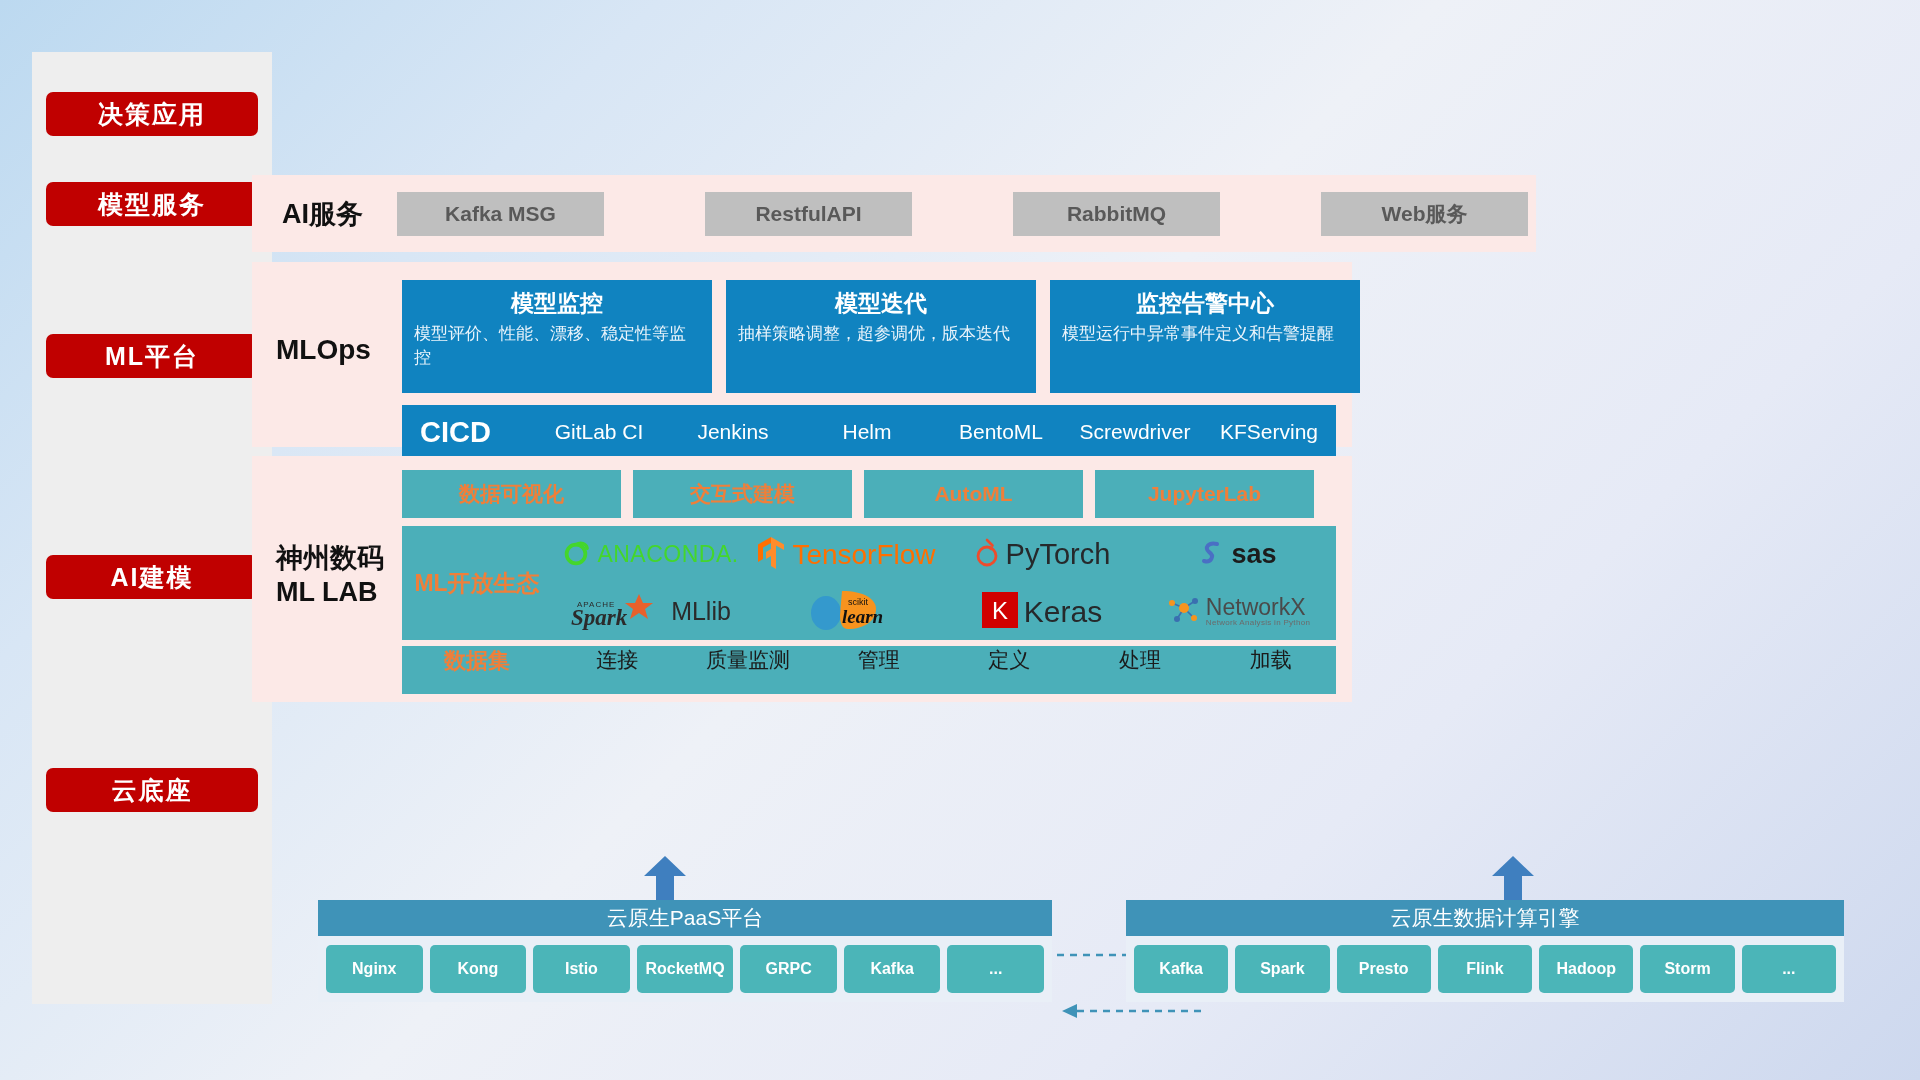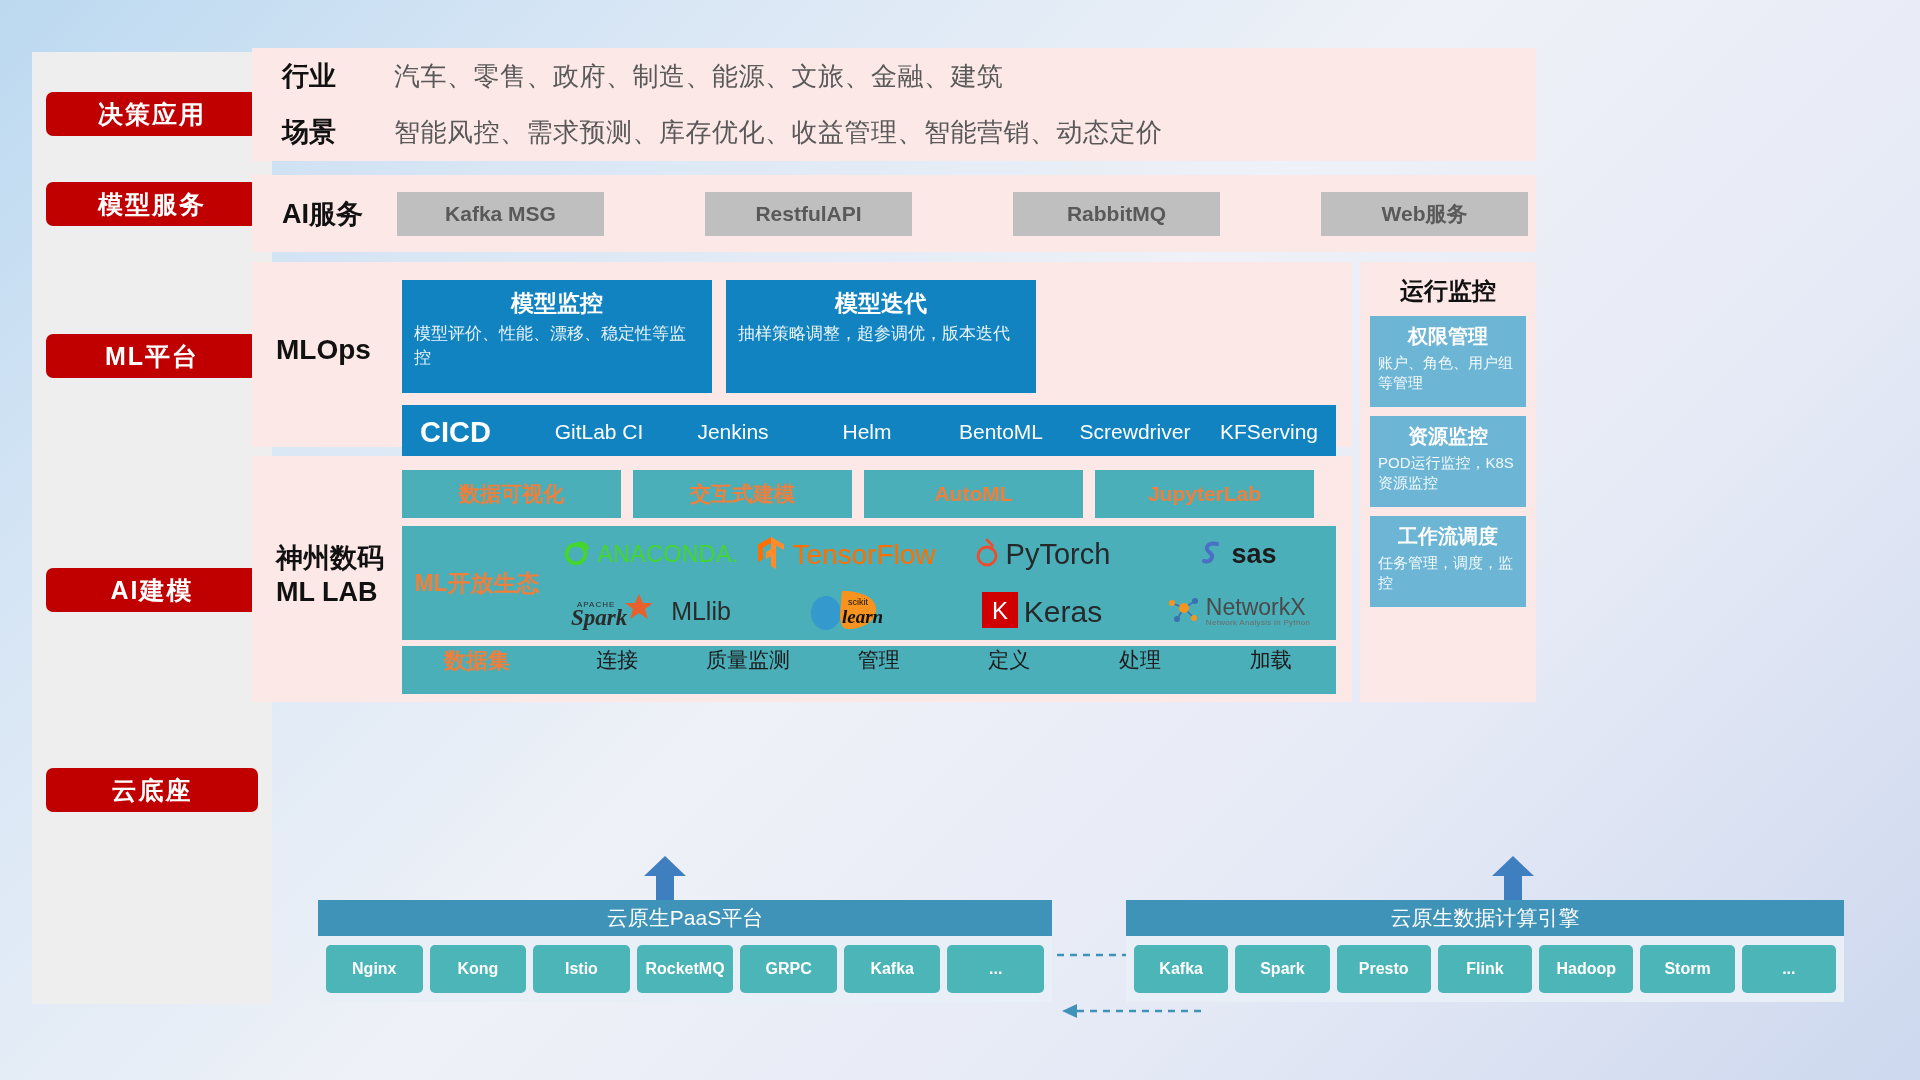--- a/index.html
+++ b/index.html
@@ -112,33 +112,23 @@
 </style>
 </head>
 <body>
 
 <div class="canvas">
 
   <div class="left-rail"></div>
   <div class="tier-chip" style="top:92px">决策应用</div>
   <div class="tier-chip" style="top:182px">模型服务</div>
   <div class="tier-chip" style="top:334px">ML平台</div>
-  <div class="tier-chip" style="top:568px">AI建模</div>
+  <div class="tier-chip" style="top:555px">AI建模</div>
   <div class="tier-chip" style="top:768px">云底座</div>
 
-  <div class="band" id="band-apps">
-    <div class="kv-row">
-      <div class="kv-key">行业</div>
-      <div class="kv-val">汽车、零售、政府、制造、能源、文旅、金融、建筑</div>
-    </div>
-    <div class="kv-row">
-      <div class="kv-key">场景</div>
-      <div class="kv-val">智能风控、需求预测、库存优化、收益管理、智能营销、动态定价</div>
-    </div>
-  </div>
 
   <div class="band" id="band-aiservice">
     <div class="row-label">AI服务</div>
     <div class="svc-chips">
       <div class="svc-chip">Kafka MSG</div>
       <div class="svc-chip">RestfulAPI</div>
       <div class="svc-chip">RabbitMQ</div>
       <div class="svc-chip">Web服务</div>
     </div>
   </div>
@@ -146,20 +136,24 @@
   <div class="band" id="band-mlops">
     <div id="mlops-label">MLOps</div>
     <div class="mlops-cards">
       <div class="mlops-card">
         <div class="t">模型监控</div>
         <div class="d">模型评价、性能、漂移、稳定性等监控</div>
       </div>
       <div class="mlops-card">
         <div class="t">模型迭代</div>
         <div class="d">抽样策略调整，超参调优，版本迭代</div>
+      </div>
+      <div class="mlops-card">
+        <div class="t">监控告警中心</div>
+        <div class="d">模型运行中异常事件定义和告警提醒</div>
       </div>
     </div>
     <div class="cicd-bar">
       <div class="cicd-title">CICD</div>
       <div class="cicd-items">
         <div class="cicd-item">GitLab CI</div>
         <div class="cicd-item">Jenkins</div>
         <div class="cicd-item">Helm</div>
         <div class="cicd-item">BentoML</div>
         <div class="cicd-item">Screwdriver</div>
@@ -287,35 +281,20 @@
         <div class="ds-item">连接</div>
         <div class="ds-item">质量监测</div>
         <div class="ds-item">管理</div>
         <div class="ds-item">定义</div>
         <div class="ds-item">处理</div>
         <div class="ds-item">加载</div>
       </div>
     </div>
   </div>
 
-  <div class="band" id="panel-monitor">
-    <div class="mon-title">运行监控</div>
-    <div class="mon-card">
-      <div class="t">权限管理</div>
-      <div class="d">账户、角色、用户组等管理</div>
-    </div>
-    <div class="mon-card">
-      <div class="t">资源监控</div>
-      <div class="d">POD运行监控，K8S资源监控</div>
-    </div>
-    <div class="mon-card">
-      <div class="t">工作流调度</div>
-      <div class="d">任务管理，调度，监控</div>
-    </div>
-  </div>
 
   <svg class="arrow-shape" style="left:640px;top:856px" width="50" height="46">
     <path d="M25 0 L46 20 L34 20 L34 46 L16 46 L16 20 L4 20 Z" fill="#3f7fbf"></path>
   </svg>
   <svg class="arrow-shape" style="left:1488px;top:856px" width="50" height="46">
     <path d="M25 0 L46 20 L34 20 L34 46 L16 46 L16 20 L4 20 Z" fill="#3f7fbf"></path>
   </svg>
 
   <svg class="arrow-shape" style="left:1055px;top:944px" width="150" height="22">
     <line x1="2" y1="11" x2="128" y2="11" stroke="#3f93b8" stroke-width="2.4" stroke-dasharray="7 6"></line>

